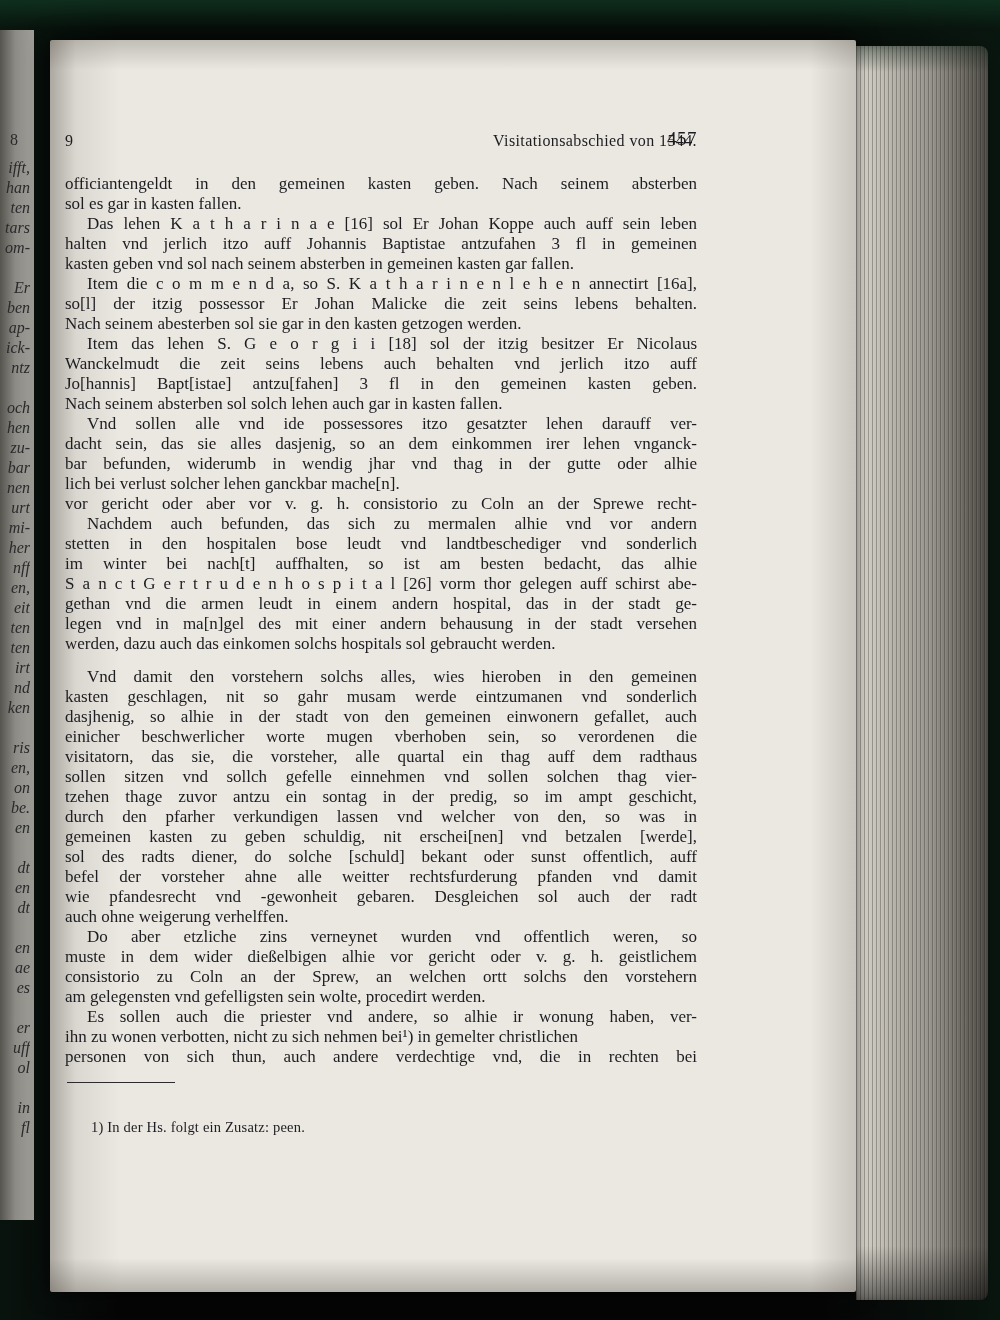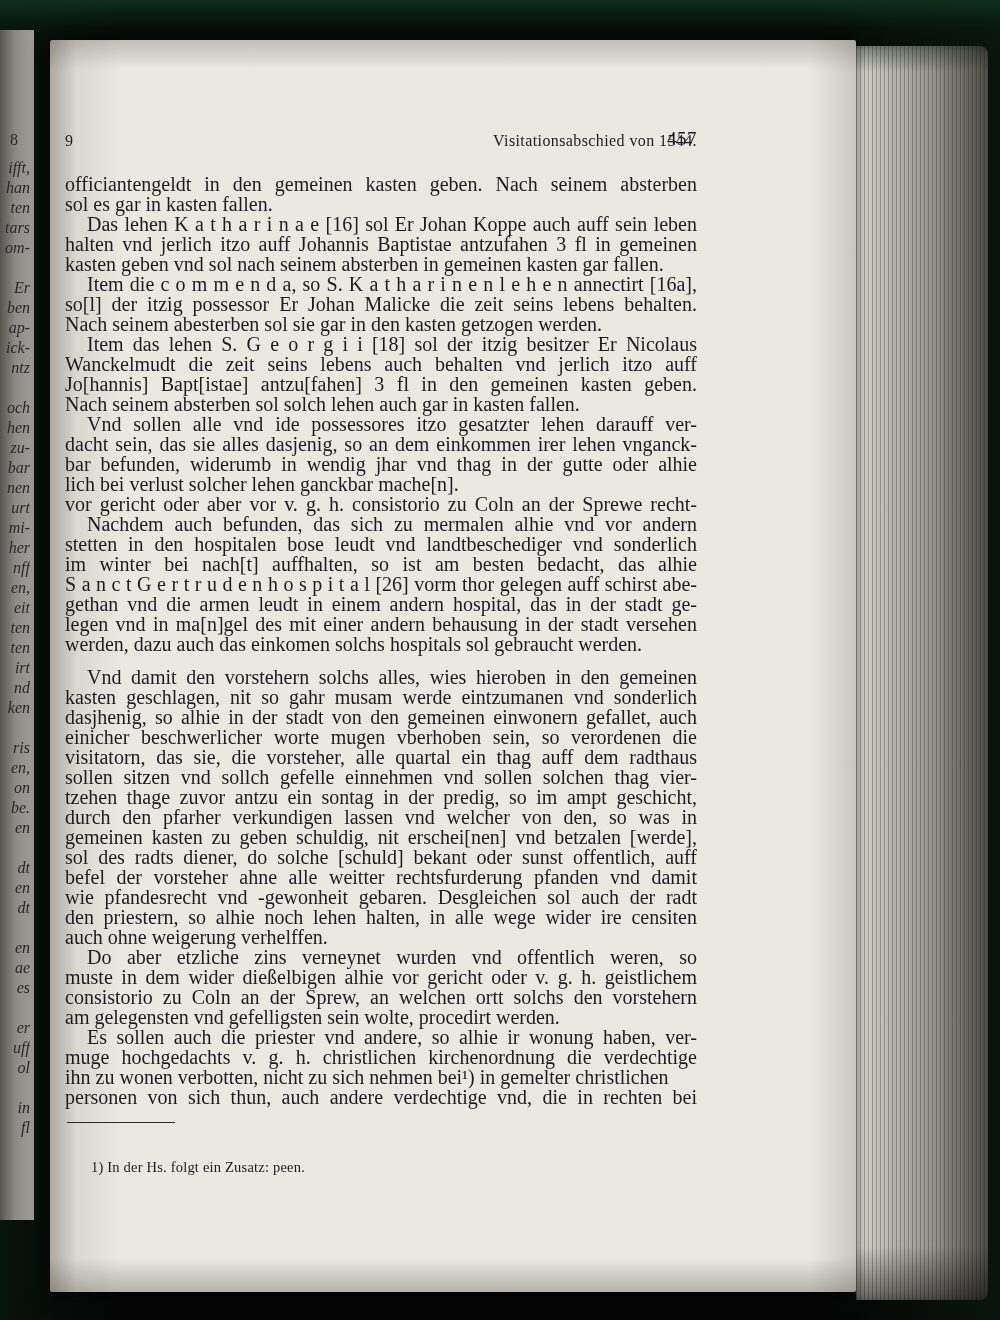--- a/index.html
+++ b/index.html
@@ -35,21 +35,21 @@
       linear-gradient(0deg, rgba(60,54,46,0.30) 0px, rgba(0,0,0,0) 34px),
       #eae8e1;
     border-radius:2px;
     box-shadow:0 0 22px rgba(0,0,0,0.65);
   }
   .page-inner{position:absolute;left:15px;top:0;width:632px;color:#1d1c21;}
   .header-row{margin-top:90px;position:relative;height:24px;}
   .pageno-left{position:absolute;left:0;top:2px;font-size:16px;}
   .running-title{position:absolute;left:0;right:0;top:2px;text-align:right;font-size:16px;letter-spacing:0.4px;}
   .pageno-right{position:absolute;right:0;top:-2px;font-size:19px;letter-spacing:0.5px;}
-  .page-body{margin-top:20px;font-size:20px;line-height:20px;}
+  .page-body{margin-top:20px;font-size:17px;line-height:20px;}
   .line{text-align:justify;text-align-last:justify;}
   .line.last{text-align-last:left;}
   .line.indent{text-indent:22px;}
   .para.space-before{margin-top:13px;}
   .footnote-rule{width:108px;border:0;border-top:1.4px solid #2b2b2e;margin:15px 0 11px 2px;}
   .footnote{font-size:14.5px;padding-left:26px;letter-spacing:0.2px;margin-top:36px;}
   
   .page-stack{
     position:absolute;left:856px;top:46px;width:132px;height:1254px;
     border-radius:0 8px 8px 0;
@@ -170,32 +170,30 @@
           <div class="line">dasjhenig, so alhie in der stadt von den gemeinen einwonern gefallet, auch</div>
           <div class="line">einicher beschwerlicher worte mugen vberhoben sein, so verordenen die</div>
           <div class="line">visitatorn, das sie, die vorsteher, alle quartal ein thag auff dem radthaus</div>
           <div class="line">sollen sitzen vnd sollch gefelle einnehmen vnd sollen solchen thag vier-</div>
           <div class="line">tzehen thage zuvor antzu ein sontag in der predig, so im ampt geschicht,</div>
           <div class="line">durch den pfarher verkundigen lassen vnd welcher von den, so was in</div>
           <div class="line">gemeinen kasten zu geben schuldig, nit erschei[nen] vnd betzalen [werde],</div>
           <div class="line">sol des radts diener, do solche [schuld] bekant oder sunst offentlich, auff</div>
           <div class="line">befel der vorsteher ahne alle weitter rechtsfurderung pfanden vnd damit</div>
           <div class="line">wie pfandesrecht vnd -gewonheit gebaren. Desgleichen sol auch der radt</div>
-          <div class="line">den priestern, so alhie noch lehen halten, in alle wege wider ire censiten</div>
           <div class="line last">auch ohne weigerung verhelffen.</div>
         </div>
         <div class="para">
           <div class="line indent">Do aber etzliche zins verneynet wurden vnd offentlich weren, so</div>
           <div class="line">muste in dem wider dießelbigen alhie vor gericht oder v. g. h. geistlichem</div>
           <div class="line">consistorio zu Coln an der Sprew, an welchen ortt solchs den vorstehern</div>
           <div class="line last">am gelegensten vnd gefelligsten sein wolte, procedirt werden.</div>
         </div>
         <div class="para">
           <div class="line indent">Es sollen auch die priester vnd andere, so alhie ir wonung haben, ver-</div>
-          <div class="line">muge hochgedachts v. g. h. christlichen kirchenordnung die verdechtige</div>
           <div class="line last">ihn zu wonen verbotten, nicht zu sich nehmen bei¹) in gemelter christlichen</div>
           <div class="line">personen von sich thun, auch andere verdechtige vnd, die in rechten bei</div>
         </div>
       </div>
     <hr class="footnote-rule">
     <div class="footnote">1) In der Hs. folgt ein Zusatz: peen.</div>
   </div>
 </div>
 
 <div class="page-stack"></div>

